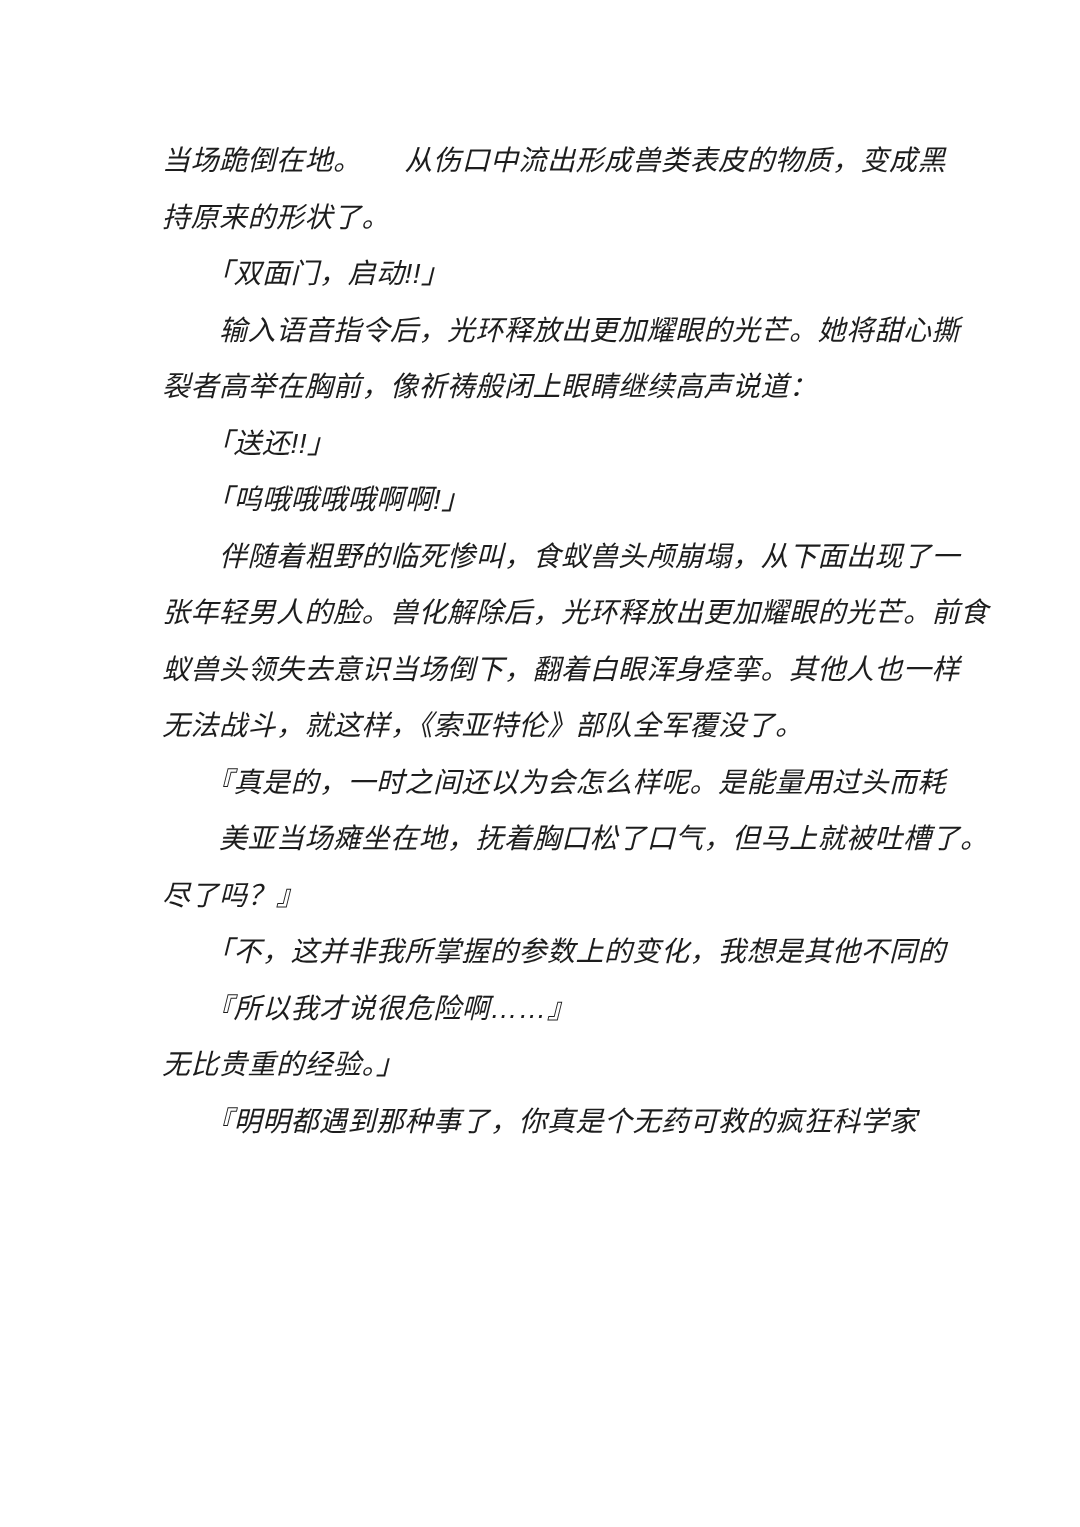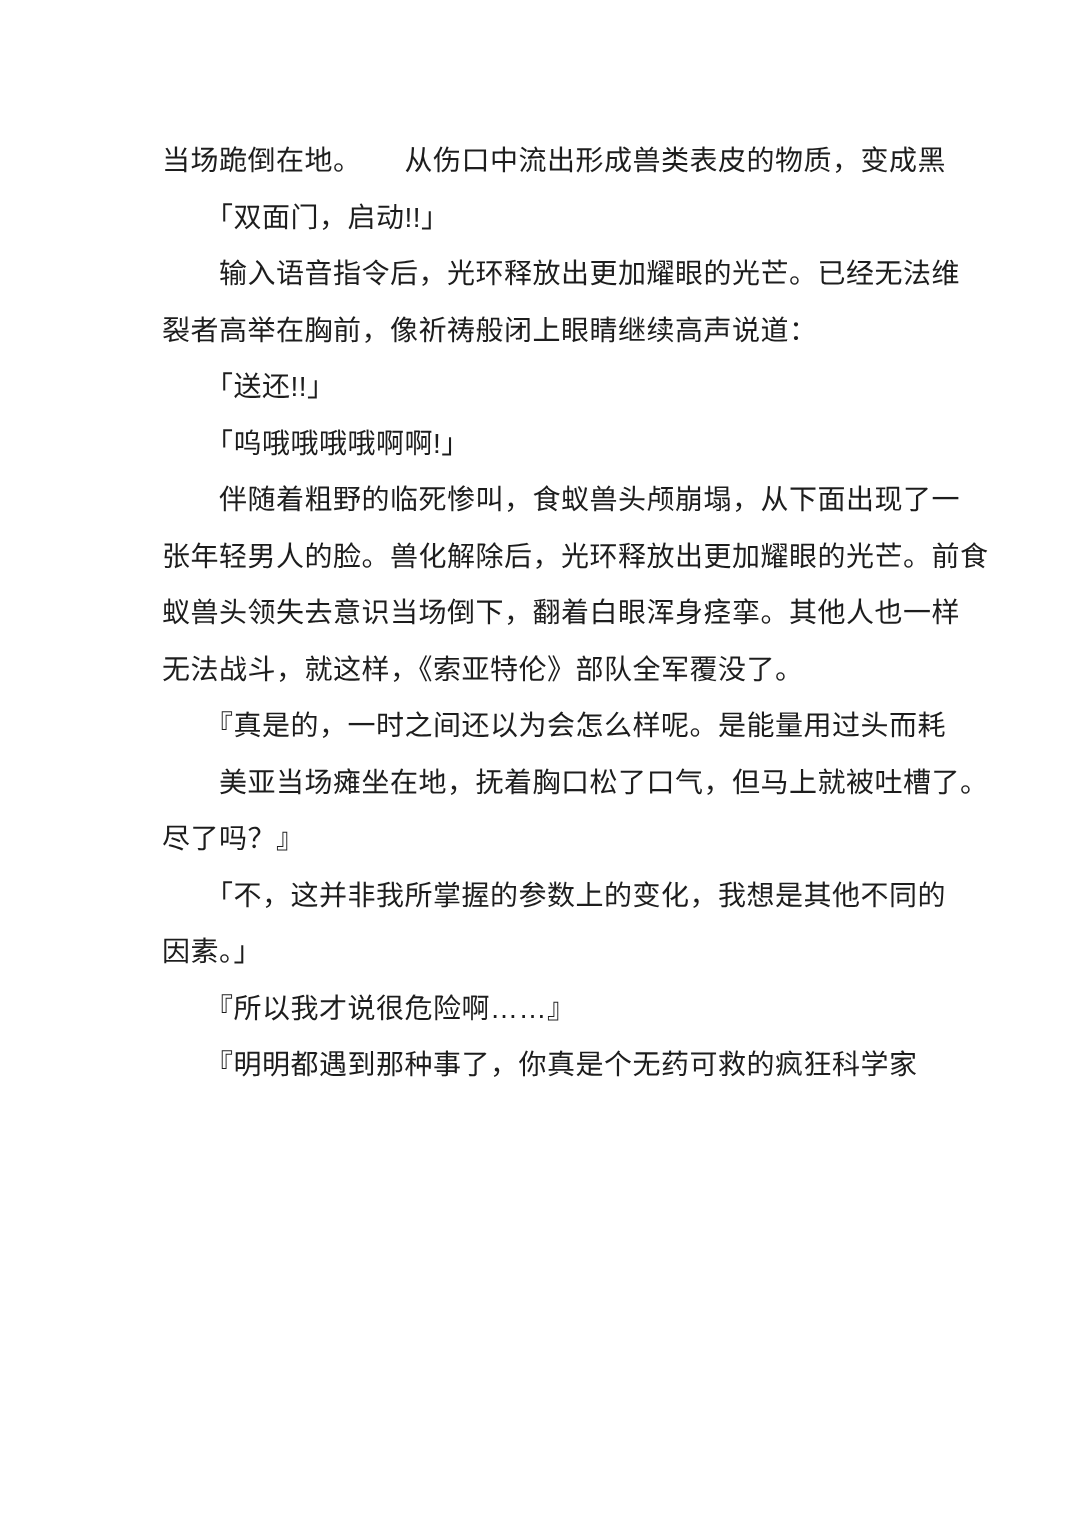--- a/index.html
+++ b/index.html
@@ -10,20 +10,21 @@
     width: 1080px;
     height: 1527px;
     background: var(--page-bg, #ffffff);
     overflow: hidden;
   }
   .page {
     position: relative;
     width: 1080px;
     height: 1285px;
     background: var(--page-bg, #ffffff);
+    font-style: italic;
   }
   .text-block {
     position: absolute;
     left: 162px;
     top: 133px;
     width: 800px;
   }
   .line {
     font-family: "Liberation Sans", "DejaVu Sans", sans-serif;
     font-size: 28px;
@@ -34,30 +35,31 @@
     letter-spacing: 0.5px;
     white-space: pre;
   }
 </style>
 </head>
 <body>
 
 <div class="page">
   <div class="text-block">
     <div class="line">当场跪倒在地。　　从伤口中流出形成兽类表皮的物质，变成黑</div>
+    <div class="line">持原来的形状了。</div>
     <div class="line">　　「双面门，启动!!」</div>
-    <div class="line">　　输入语音指令后，光环释放出更加耀眼的光芒。已经无法维</div>
+    <div class="line">　　输入语音指令后，光环释放出更加耀眼的光芒。她将甜心撕</div>
     <div class="line">裂者高举在胸前，像祈祷般闭上眼睛继续高声说道：</div>
     <div class="line">　　「送还!!」</div>
     <div class="line">　　「呜哦哦哦哦啊啊!」</div>
     <div class="line">　　伴随着粗野的临死惨叫，食蚁兽头颅崩塌，从下面出现了一</div>
     <div class="line">张年轻男人的脸。兽化解除后，光环释放出更加耀眼的光芒。前食</div>
     <div class="line">蚁兽头领失去意识当场倒下，翻着白眼浑身痉挛。其他人也一样</div>
     <div class="line">无法战斗，就这样，《索亚特伦》部队全军覆没了。</div>
     <div class="line">　　『真是的，一时之间还以为会怎么样呢。是能量用过头而耗</div>
     <div class="line">　　美亚当场瘫坐在地，抚着胸口松了口气，但马上就被吐槽了。</div>
     <div class="line">尽了吗？』</div>
     <div class="line">　　「不，这并非我所掌握的参数上的变化，我想是其他不同的</div>
-    <div class="line">因素。」</div>
     <div class="line">　　『所以我才说很危险啊……』</div>
+    <div class="line">无比贵重的经验。」</div>
     <div class="line">　　『明明都遇到那种事了，你真是个无药可救的疯狂科学家</div>
   </div>
 </div>
 
 </body></html>

